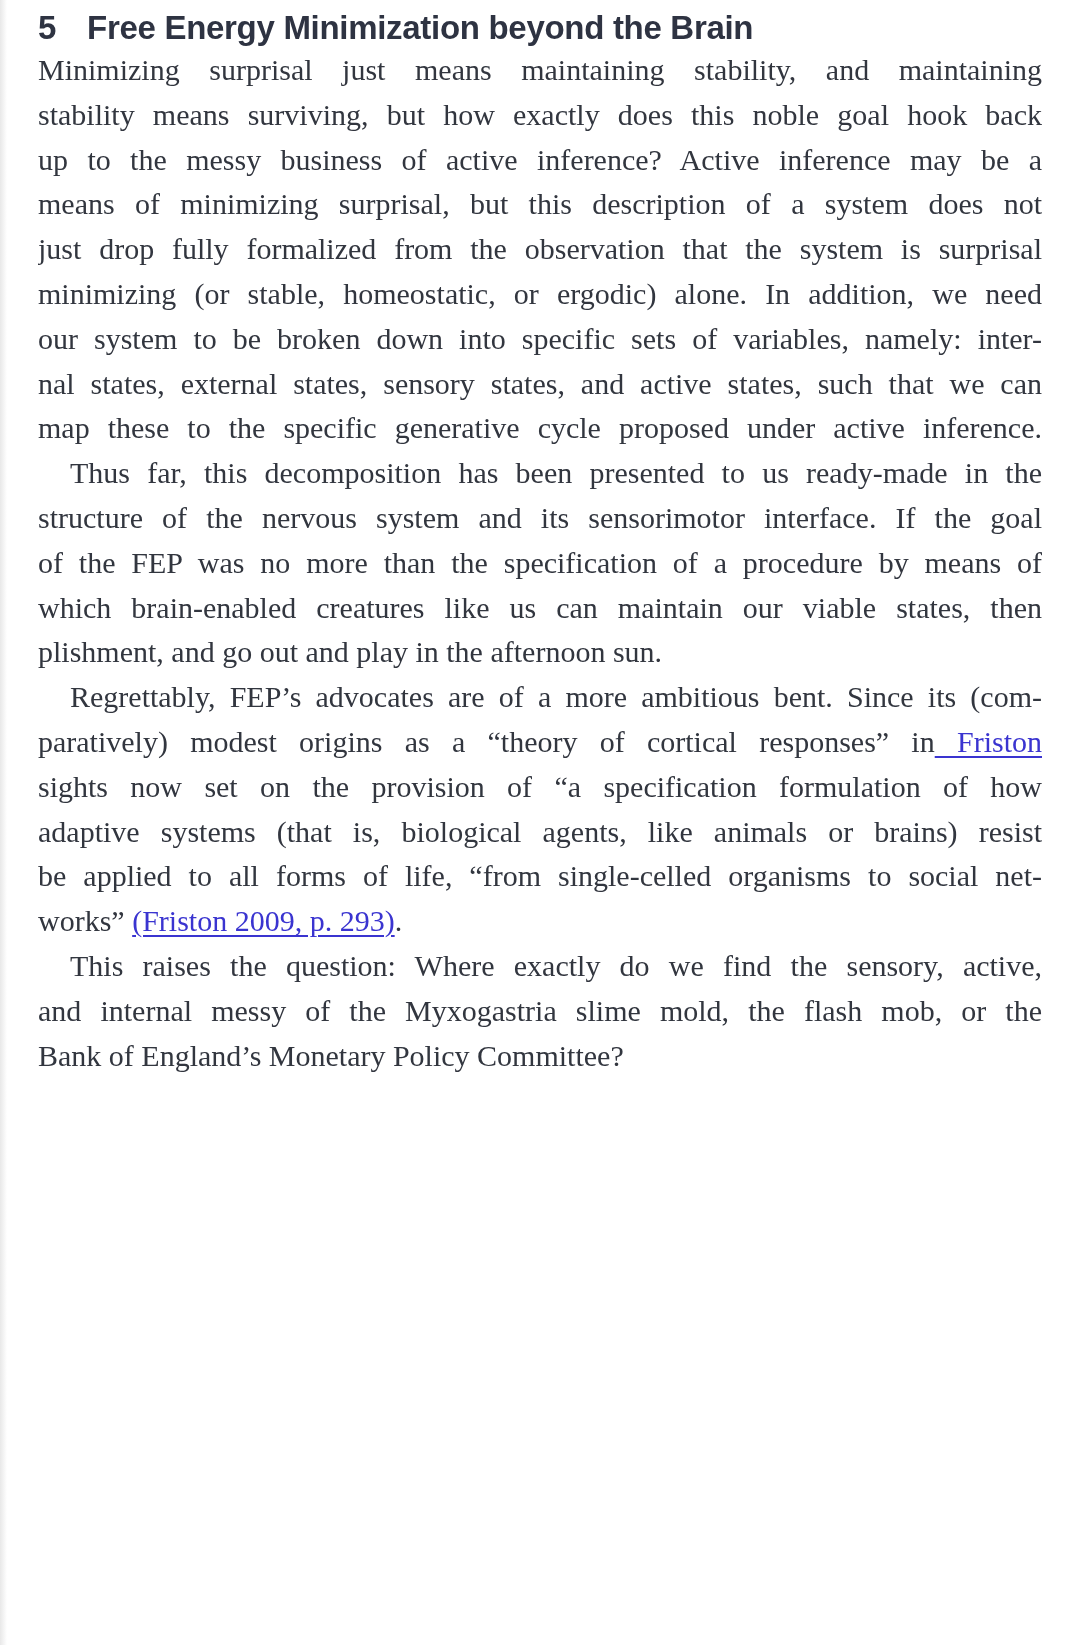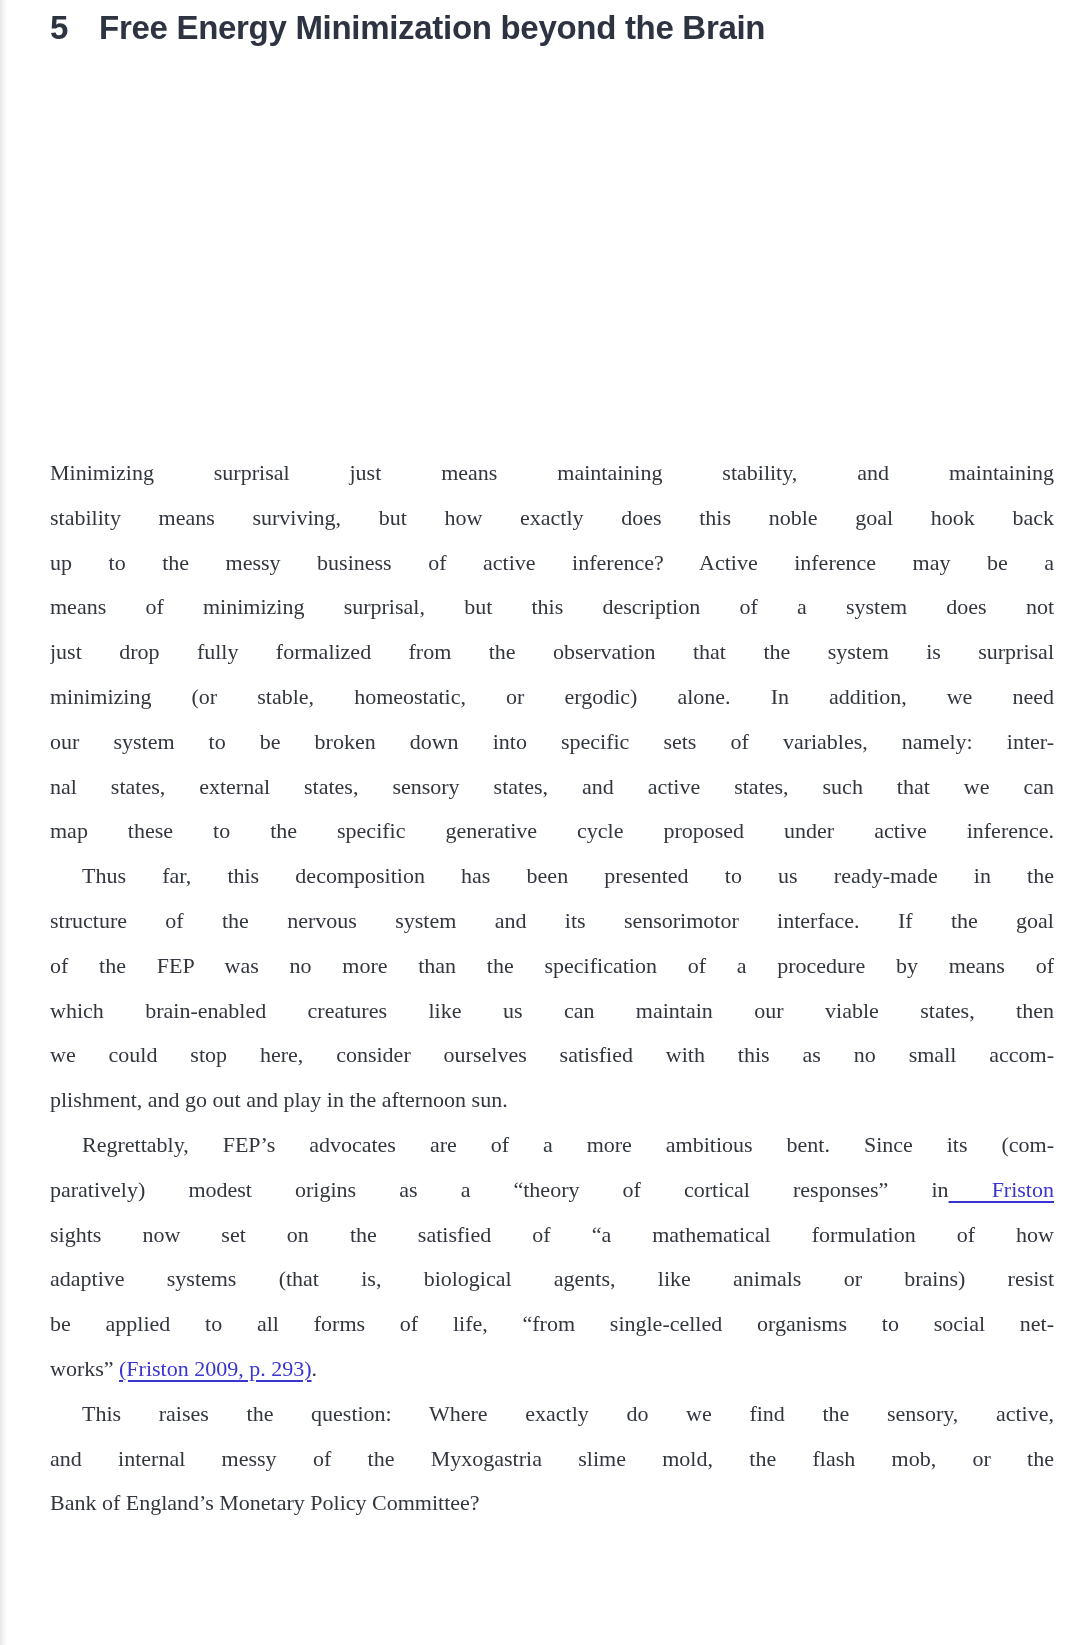--- a/index.html
+++ b/index.html
@@ -9,36 +9,35 @@
     position: relative;
     overflow: hidden;
     font-family: "Liberation Serif", "DejaVu Serif", serif;
   }
   .page { position: absolute; inset: 0; background: var(--bg, #ffffff); }
   .page-edge {
     position: absolute; left: 0; top: 0; bottom: 0; width: 7px;
     background: linear-gradient(to right, var(--edge, #e8e8e8), rgba(255,255,255,0));
   }
   .content {
-    position: absolute; left: 50px; top: 0; width: 1004px;
+    position: absolute; left: 38px; top: 0; width: 1004px;
     padding-top: 8px;
   }
   .heading {
     margin: 0;
     font-family: "Liberation Sans", "DejaVu Sans", sans-serif;
     font-weight: 700;
     font-size: 33px;
     line-height: 40px;
     letter-spacing: -0.3px;
     color: var(--heading, #2e3342);
   }
   .heading .num { display: inline-block; margin-right: 31px; }
   .body-text {
-    margin-top: 403px;
-    font-size: 22px;
+    font-size: 30px;
     color: var(--text, #32363f);
   }
   .paragraph { margin: 0; }
   .line {
     height: 44.8px;
     line-height: 44.8px;
     overflow: hidden;
     text-align: justify;
     text-align-last: justify;
     white-space: normal;
@@ -76,27 +75,26 @@
           <div class="line"><span class="">minimizing (or stable, homeostatic, or ergodic) alone. In addition, we need</span></div>
           <div class="line"><span class="">our system to be broken down into specific sets of variables, namely: inter-</span></div>
           <div class="line"><span class="">nal states, external states, sensory states, and active states, such that we can</span></div>
           <div class="line"><span class="">map these to the specific generative cycle proposed under active inference.</span></div>
         </div>
         <div class="paragraph">
           <div class="line indent"><span class="">Thus far, this decomposition has been presented to us ready-made in the</span></div>
           <div class="line"><span class="">structure of the nervous system and its sensorimotor interface. If the goal</span></div>
           <div class="line"><span class="">of the FEP was no more than the specification of a procedure by means of</span></div>
           <div class="line"><span class="">which brain-enabled creatures like us can maintain our viable states, then</span></div>
-          <div class="line"><span class="">we could stop here, consider ourselves satisfied with this as no small accom-</span></div>
           <div class="line last"><span class="">plishment, and go out and play in the afternoon sun.</span></div>
         </div>
         <div class="paragraph">
           <div class="line indent"><span class="">Regrettably, FEP’s advocates are of a more ambitious bent. Since its (com-</span></div>
           <div class="line"><span class="">paratively) modest origins as a “theory of cortical responses” in</span><a class="cite-link" href="#"> Friston</a></div>
-          <div class="line"><span class="">sights now set on the satisfied of “a mathematical formulation of how</span></div>
+          <div class="line"><span class="">sights now set on the provision of “a specification formulation of how</span></div>
           <div class="line"><span class="">adaptive systems (that is, biological agents, like animals or brains) resist</span></div>
           <div class="line"><span class="">be applied to all forms of life, “from single-celled organisms to social net-</span></div>
           <div class="line last"><span class="">works” </span><a class="cite-link" href="#">(Friston 2009, p. 293)</a><span class="">.</span></div>
         </div>
         <div class="paragraph">
           <div class="line indent"><span class="">This raises the question: Where exactly do we find the sensory, active,</span></div>
           <div class="line"><span class="">and internal messy of the </span><span class="italic">Myxogastria</span><span class=""> slime mold, the flash mob, or the</span></div>
           <div class="line last"><span class="">Bank of England’s Monetary Policy Committee?</span></div>
         </div>
       </div>

